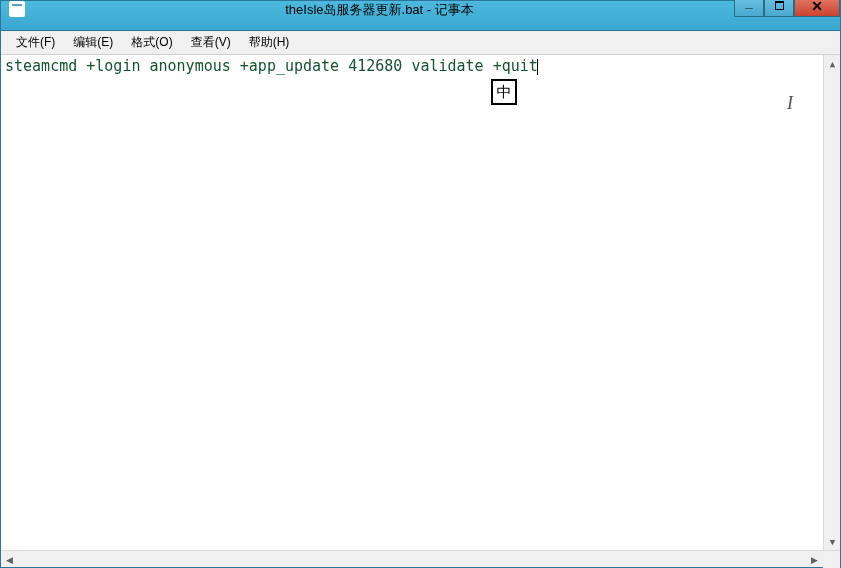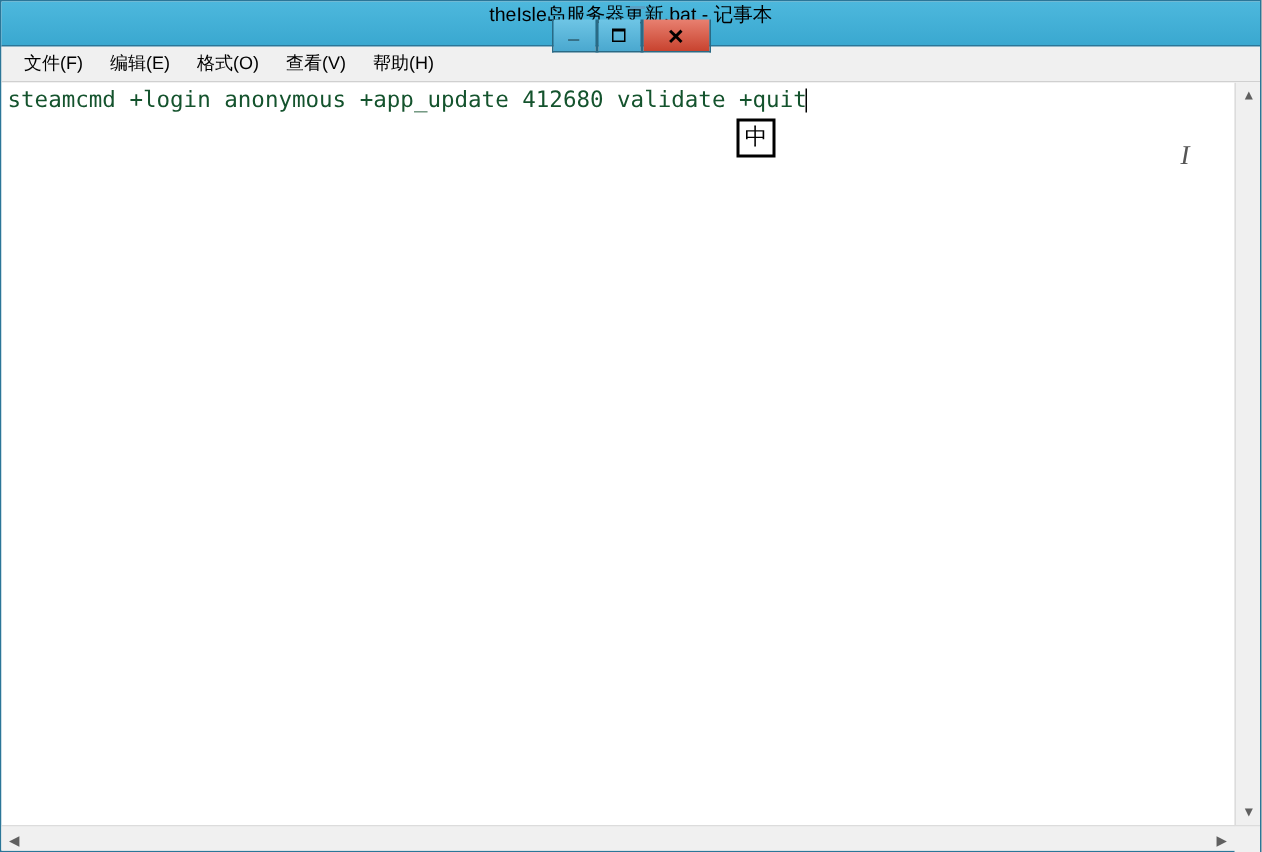--- a/index.html
+++ b/index.html
@@ -19,24 +19,22 @@
       height: 568px;
       background: #fff;
       border: 1px solid #2b7698;
       display: flex;
       flex-direction: column;
     }
     .titlebar {
       height: 30px;
       background: linear-gradient(to bottom, #4db8dd, #3aa8d0);
       display: flex;
-      align-items: center;
       position: relative;
       border-bottom: 1px solid #2b7698;
-      flex-direction: column;
     }
     .icon-app {
       width: 16px;
       height: 16px;
       margin-left: 8px;
       background: #fff;
       border-radius: 2px;
       position: relative;
       display: inline-block;
     }

